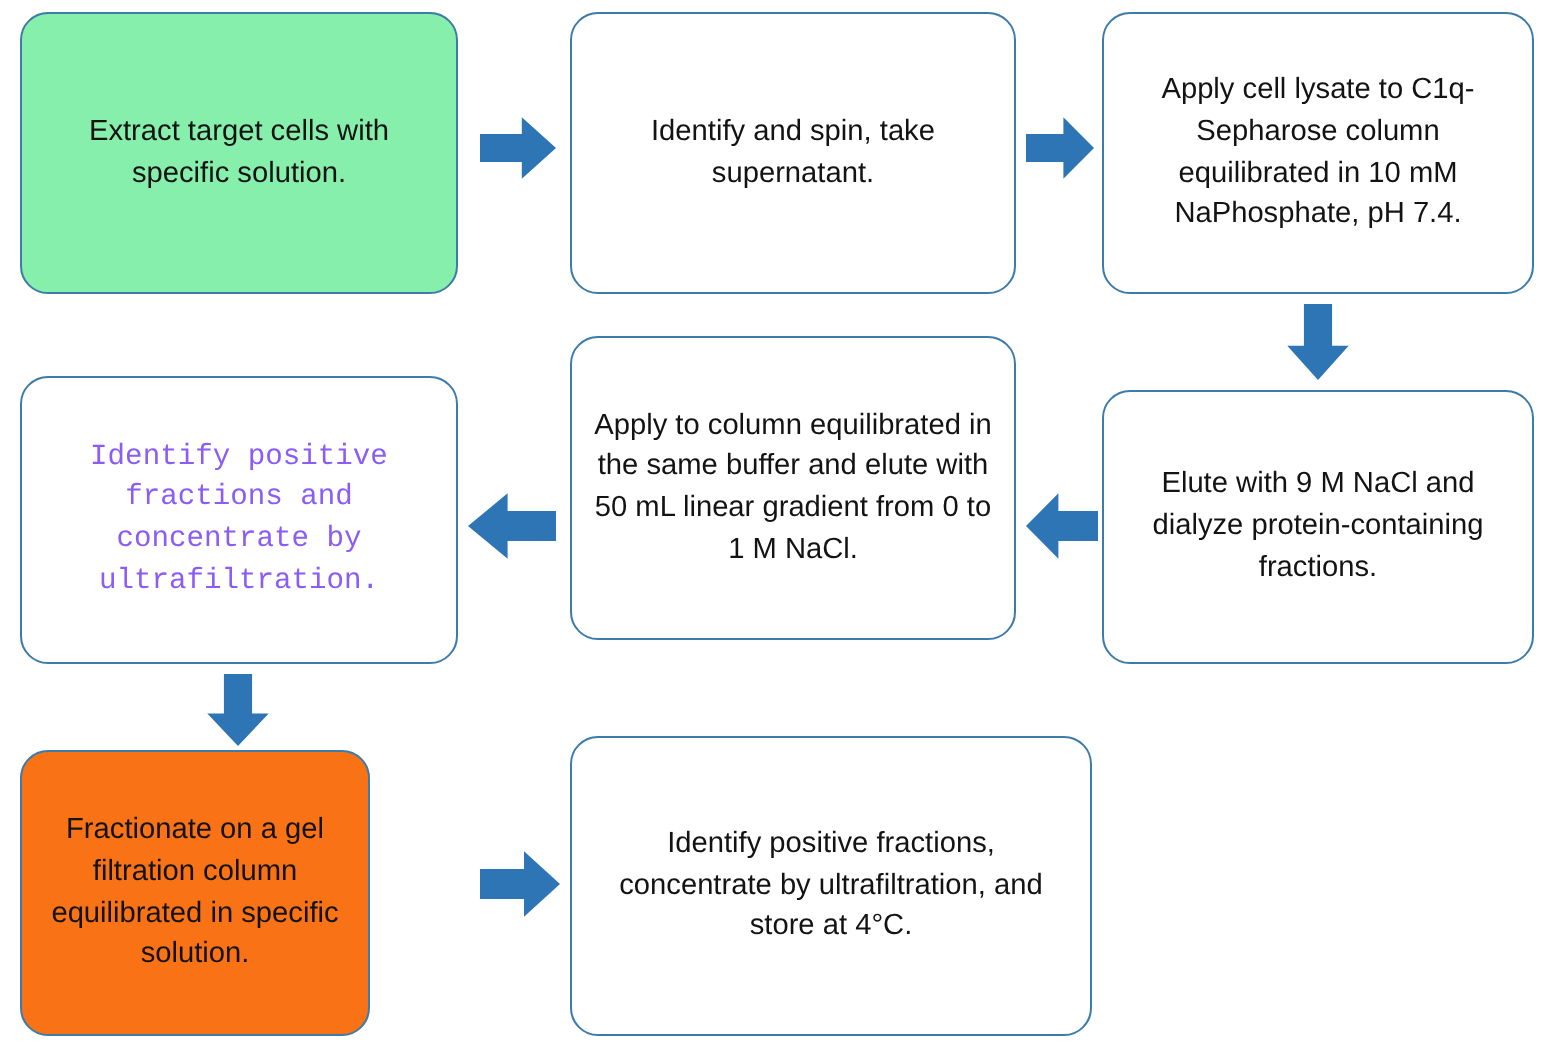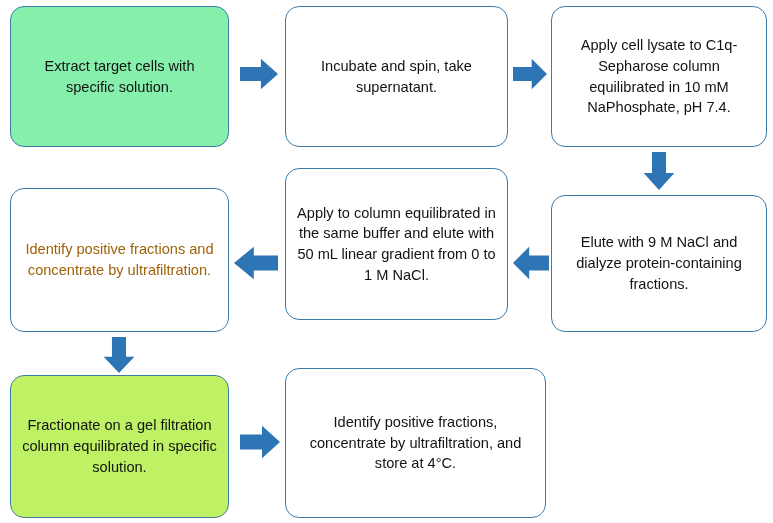--- a/index.html
+++ b/index.html
@@ -55,35 +55,35 @@
   }
 </style>
 </head>
 <body>
 
 <div id="canvas">
     <div class="node" style="left: 10px; top: 6px; width: 219px; height: 141px; border-color: rgb(61, 123, 168); background: #86efac;">
       <span class="node-label" style="color: rgb(19, 19, 19);">Extract target cells with specific solution.</span>
     </div>
     <div class="node" style="left: 285px; top: 6px; width: 223px; height: 141px; border-color: rgb(61, 123, 168); background: rgb(255, 255, 255);">
-      <span class="node-label" style="color: rgb(19, 19, 19);">Incubate and spin, take supernatant.</span>
+      <span class="node-label" style="color: rgb(19, 19, 19);">Identify and spin, take supernatant.</span>
     </div>
     <div class="node" style="left: 551px; top: 6px; width: 216px; height: 141px; border-color: rgb(61, 123, 168); background: rgb(255, 255, 255);">
       <span class="node-label" style="color: rgb(19, 19, 19);">Apply cell lysate to C1q-Sepharose column equilibrated in 10 mM NaPhosphate, pH 7.4.</span>
     </div>
     <div class="node" style="left: 551px; top: 195px; width: 216px; height: 137px; border-color: rgb(61, 123, 168); background: rgb(255, 255, 255);">
       <span class="node-label" style="color: rgb(19, 19, 19);">Elute with 9 M NaCl and dialyze protein-containing fractions.</span>
     </div>
     <div class="node" style="left: 285px; top: 168px; width: 223px; height: 152px; border-color: rgb(61, 123, 168); background: rgb(255, 255, 255);">
       <span class="node-label" style="color: rgb(19, 19, 19);">Apply to column equilibrated in the same buffer and elute with 50 mL linear gradient from 0 to 1 M NaCl.</span>
     </div>
     <div class="node" style="left: 10px; top: 188px; width: 219px; height: 144px; border-color: rgb(61, 123, 168); background: rgb(255, 255, 255);">
-      <span class="node-label" style="color: #a16207;">Identify positive fractions and concentrate by ultrafiltration.</span>
+      <span class="node-label" style="color: #8b5cf6; font-family: Liberation Mono, monospace;">Identify positive fractions and concentrate by ultrafiltration.</span>
     </div>
-    <div class="node" style="left: 10px; top: 375px; width: 219px; height: 143px; border-color: rgb(61, 123, 168); background: #bef264;">
+    <div class="node" style="left: 10px; top: 375px; width: 175px; height: 143px; border-color: rgb(61, 123, 168); background: #f97316;">
       <span class="node-label" style="color: rgb(19, 19, 19);">Fractionate on a gel filtration column equilibrated in specific solution.</span>
     </div>
     <div class="node" style="left: 285px; top: 368px; width: 261px; height: 150px; border-color: rgb(61, 123, 168); background: rgb(255, 255, 255);">
       <span class="node-label" style="color: rgb(19, 19, 19);">Identify positive fractions, concentrate by ultrafiltration, and store at 4°C.</span>
     </div>
     <div class="arrow arrow-right" style="left: 240px; top: 58px; width: 38px; height: 32px; background: rgb(46, 117, 181);"></div>
     <div class="arrow arrow-right" style="left: 513px; top: 58px; width: 34px; height: 32px; background: rgb(46, 117, 181);"></div>
     <div class="arrow arrow-down" style="left: 643px; top: 152px; width: 32px; height: 38px; background: rgb(46, 117, 181);"></div>
     <div class="arrow arrow-left" style="left: 513px; top: 246px; width: 36px; height: 34px; background: rgb(46, 117, 181);"></div>
     <div class="arrow arrow-left" style="left: 234px; top: 246px; width: 44px; height: 34px; background: rgb(46, 117, 181);"></div>

